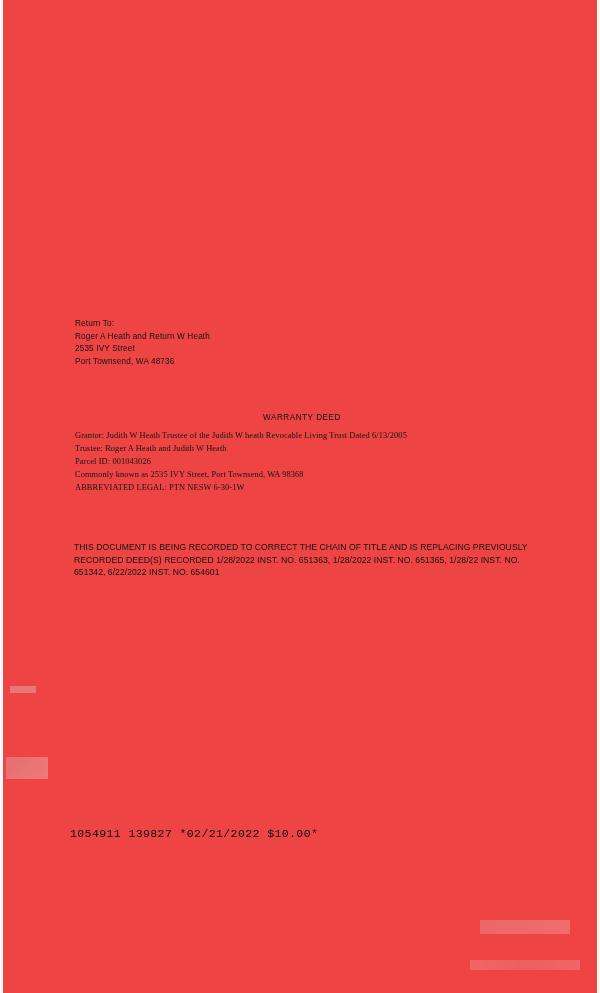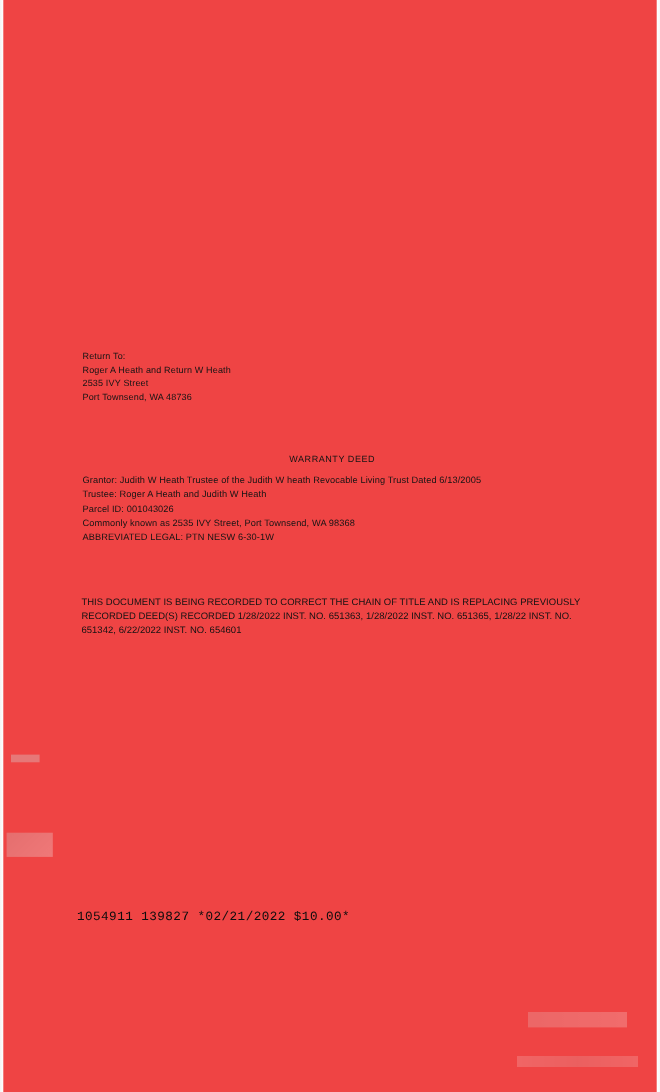--- a/index.html
+++ b/index.html
@@ -59,21 +59,21 @@
 
   .party-block {
     position: absolute;
     left: 75px;
     top: 430px;
     font-size: 8.4px;
     line-height: 12.9px;
     letter-spacing: 0.1px;
     color: #141414;
   }
-  .party-block div { white-space: nowrap; }
+  .party-block div { white-space: nowrap; font-family: Liberation Serif, serif; }
 
   .notice-block {
     position: absolute;
     left: 74px;
     top: 541px;
     width: 470px;
     font-size: 8.6px;
     line-height: 12.6px;
     letter-spacing: 0.05px;
     color: #121212;

